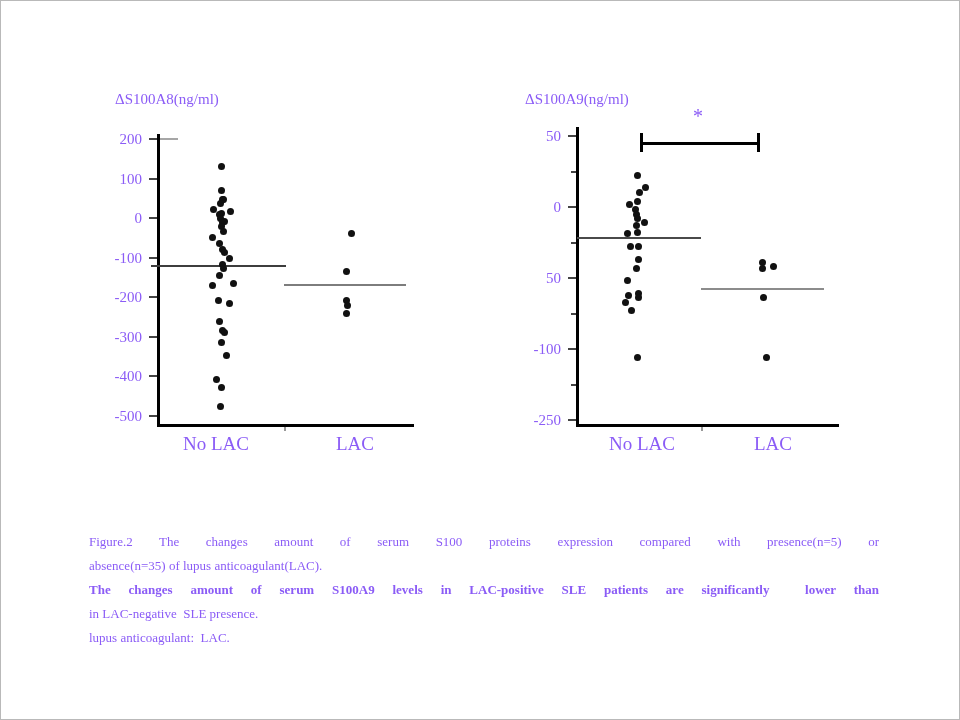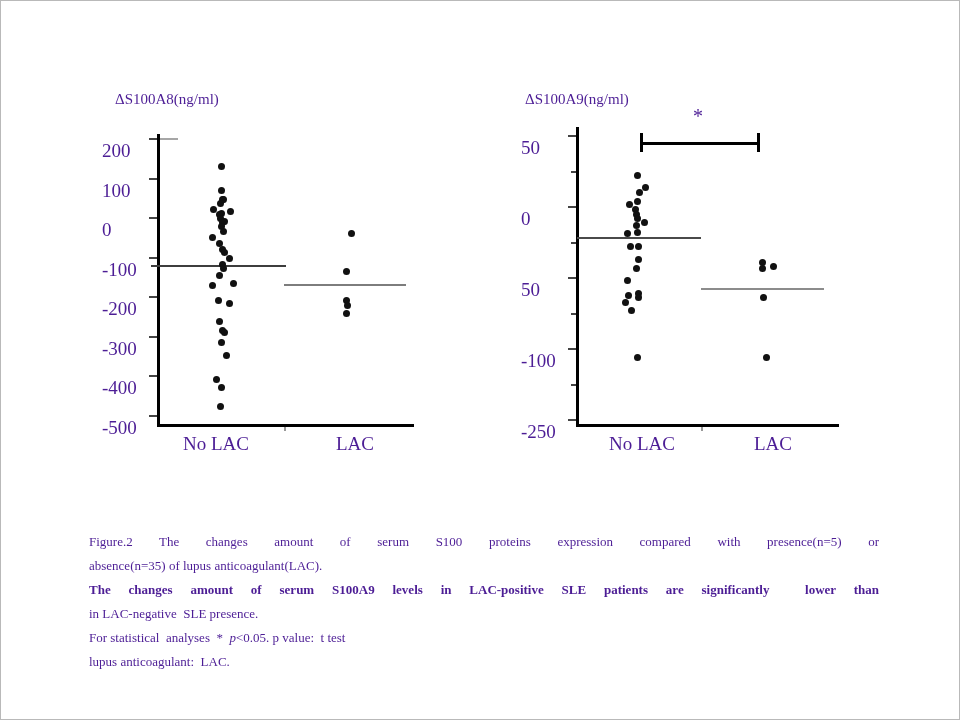--- a/index.html
+++ b/index.html
@@ -4,25 +4,25 @@
 <style>
   html,body{margin:0;padding:0;background:#fff;}
   #page{
     position:relative;
     width:960px;height:720px;
     background:#ffffff;
     border:1px solid #b9b9b9;
     box-sizing:border-box;
     overflow:hidden;
     font-family:"Liberation Serif", serif;
-    color:#4c1d95;
+    color:#8b5cf6;
   }
   .abs{position:absolute;}
   .chart-title{font-size:15px;white-space:nowrap;}
-  .tick-label{font-size:19px;height:16px;line-height:16px;margin-top:12px;}
+  .tick-label{font-size:15px;text-align:right;height:16px;line-height:16px;}
   .group-label{font-size:19px;text-align:center;white-space:nowrap;}
   .dot{width:7px;height:7px;border-radius:50%;background:#111;}
   .axis{background:#000;}
   .tickmark{background:#444;}
   .mean-line{height:2px;}
   .sig-bar{background:#000;}
   .sig-star{font-size:20px;text-align:center;}
   .caption{font-size:13px;line-height:24px;}
   .cap-line{white-space:pre-wrap;height:24px;}
   .cap-line.stretch{text-align:justify;text-align-last:justify;}
@@ -153,17 +153,16 @@
         <div class="sig-bar abs" style="left: 640px; top: 141px; width: 118px; height: 3px;"></div>
         <div class="sig-bar abs" style="left: 639px; top: 132px; width: 3px; height: 19px;"></div>
         <div class="sig-bar abs" style="left: 756px; top: 132px; width: 3px; height: 19px;"></div>
         <div class="sig-star abs" style="left: 685px; top: 104px; width: 24px;">*</div>
       </div>
       <div class="caption abs" style="left: 88px; top: 529px; width: 790px;">
         <div class="cap-line stretch abs" style="position: relative;"><span>Figure.2 The changes amount of serum S100 proteins expression compared with presence(n=5) or</span></div>
         <div class="cap-line abs" style="position: relative;"><span>absence(n=35) of lupus anticoagulant(LAC).</span></div>
         <div class="cap-line stretch abs" style="position: relative; font-weight: bold;"><span>The changes amount of serum S100A9 levels in LAC-positive SLE patients are significantly  lower than</span></div>
         <div class="cap-line abs" style="position: relative;"><span>in LAC-negative  SLE presence.</span></div>
-        <div class="cap-line abs" style="position: relative;"><span>For statistical  analyses  *  </span><span class="cap-italic">p</span><span>&lt;0.05. p value:  t test</span></div>
         <div class="cap-line abs" style="position: relative;"><span>lupus anticoagulant:  LAC.</span></div>
       </div>
     </div>
 </div>
 
 </body></html>

